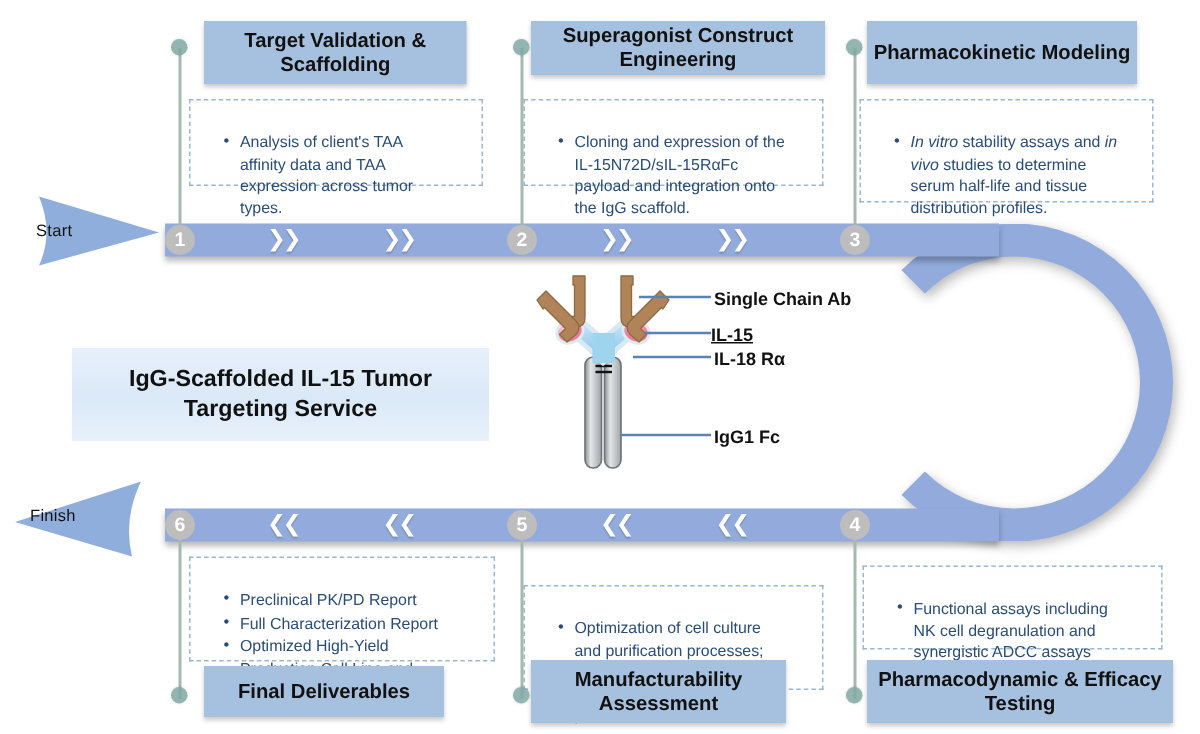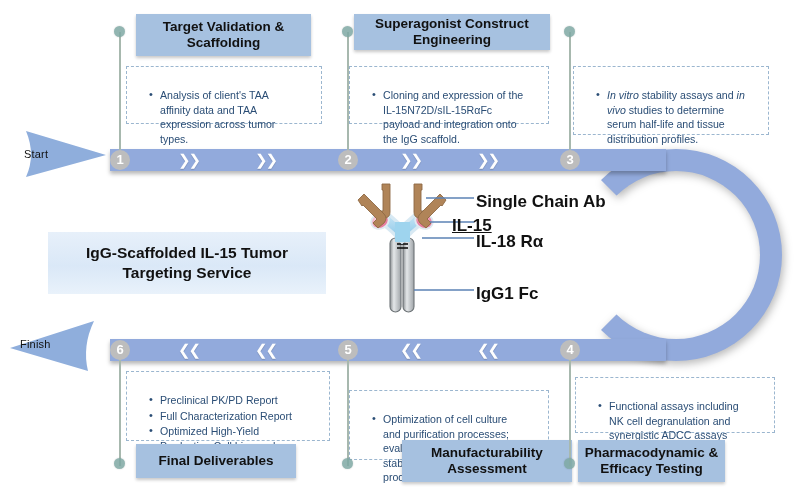--- a/index.html
+++ b/index.html
@@ -87,21 +87,21 @@
     position:absolute;left:48px;top:232px;width:278px;height:62px;
     background:linear-gradient(180deg,#E7F0FA 0%,#DAE8F7 55%,#E9F2FB 100%);
     display:flex;align-items:center;justify-content:center;text-align:center;
     color:#111;font-size:15.5px;font-weight:bold;line-height:1.3;
     padding:0 23px;box-sizing:border-box;
   }
 
   
   .molecule{position:absolute;left:318px;top:178px;width:170px;height:160px;}
   .mollabel{
-    position:absolute;color:#111;font-size:17px;font-weight:bold;
+    position:absolute;color:#111;font-size:12px;font-weight:bold;
     white-space:nowrap;z-index:4;
   }
 </style>
 </head>
 <body>
 
 <div id="stage">
 
   <div class="stem" style="left:119px;top:32px;height:128px;"></div>
   <div class="dot" style="left:114px;top:26px;"></div>
@@ -156,48 +156,49 @@
     </ul>
   </div>
 
   <div class="pill" style="left:354px;top:14px;width:196px;height:36px;">Superagonist Construct Engineering</div>
   <div class="body" style="left:349px;top:66px;width:200px;height:58px;">
     <ul>
       <li>Cloning and expression of the IL-15N72D/sIL-15RαFc payload and integration onto the IgG scaffold.</li>
     </ul>
   </div>
 
+  <div class="pill" style="left:578px;top:14px;width:180px;height:42px;">Pharmacokinetic Modeling</div>
   <div class="body" style="left:126px;top:371px;width:204px;height:70px;">
     <ul>
       <li>Preclinical PK/PD Report</li>
       <li>Full Characterization Report</li>
       <li>Optimized High-Yield Production Cell Line and Purification Protocol</li>
     </ul>
   </div>
 
   <div class="body" style="left:573px;top:66px;width:196px;height:69px;">
     <ul>
       <li><i>In vitro</i> stability assays and <i>in vivo</i> studies to determine serum half-life and tissue distribution profiles.</li>
     </ul>
   </div>
   <div class="pill" style="left:136px;top:444px;width:160px;height:34px;">Final Deliverables</div>
 
   <div class="body" style="left:349px;top:390px;width:200px;height:70px;">
     <ul>
       <li>Optimization of cell culture and purification processes; evaluation of long-term stability under high-purity production standards.</li>
     </ul>
   </div>
-  <div class="pill" style="left:354px;top:440px;width:170px;height:42px;margin-left:48px;">Manufacturability Assessment</div>
+  <div class="pill" style="left:354px;top:440px;width:170px;height:42px;">Manufacturability Assessment</div>
 
   <div class="body" style="left:575px;top:377px;width:200px;height:56px;">
     <ul>
       <li>Functional assays including NK cell degranulation and synergistic ADCC assays against tumor cells.</li>
     </ul>
   </div>
-  <div class="pill" style="left:578px;top:440px;width:147px;height:42px;">Pharmacodynamic &amp; Efficacy Testing</div>
+  <div class="pill" style="left:578px;top:440px;width:204px;height:42px;">Pharmacodynamic &amp; Efficacy Testing</div>
 
   <div class="centertitle">IgG-Scaffolded IL-15 Tumor Targeting Service</div>
 
   <svg class="molecule" viewBox="0 0 170 160">
     <defs>
       <linearGradient id="fcg" x1="0" y1="0" x2="1" y2="0">
         <stop offset="0%" stop-color="#8D9194"></stop>
         <stop offset="35%" stop-color="#E4E7E9"></stop>
         <stop offset="100%" stop-color="#9FA4A8"></stop>
       </linearGradient>
@@ -241,17 +242,17 @@
 
     <g stroke="#5B82B5" stroke-width="1.6">
       <line x1="108" y1="20" x2="156" y2="20"></line>
       <line x1="112" y1="44" x2="156" y2="44"></line>
       <line x1="104" y1="60" x2="156" y2="60"></line>
       <line x1="96" y1="112" x2="156" y2="112"></line>
     </g>
   </svg>
 
   <div class="mollabel" style="left:476px;top:192px;">Single Chain Ab</div>
-  <div class="mollabel" style="left:452px;top:216px;text-decoration:underline;">IL-15</div>
+  <div class="mollabel" style="left:474px;top:216px;text-decoration:underline;">IL-15</div>
   <div class="mollabel" style="left:476px;top:232px;">IL-18 Rα</div>
   <div class="mollabel" style="left:476px;top:284px;">IgG1 Fc</div>
 
 </div>
 
 </body></html>

